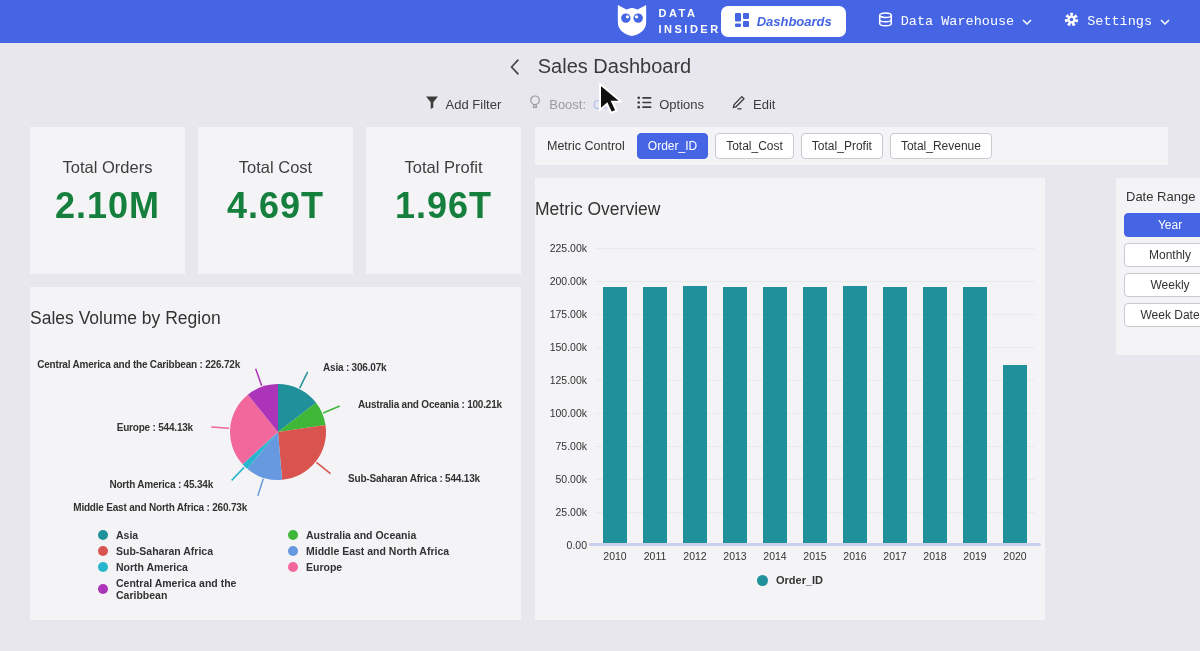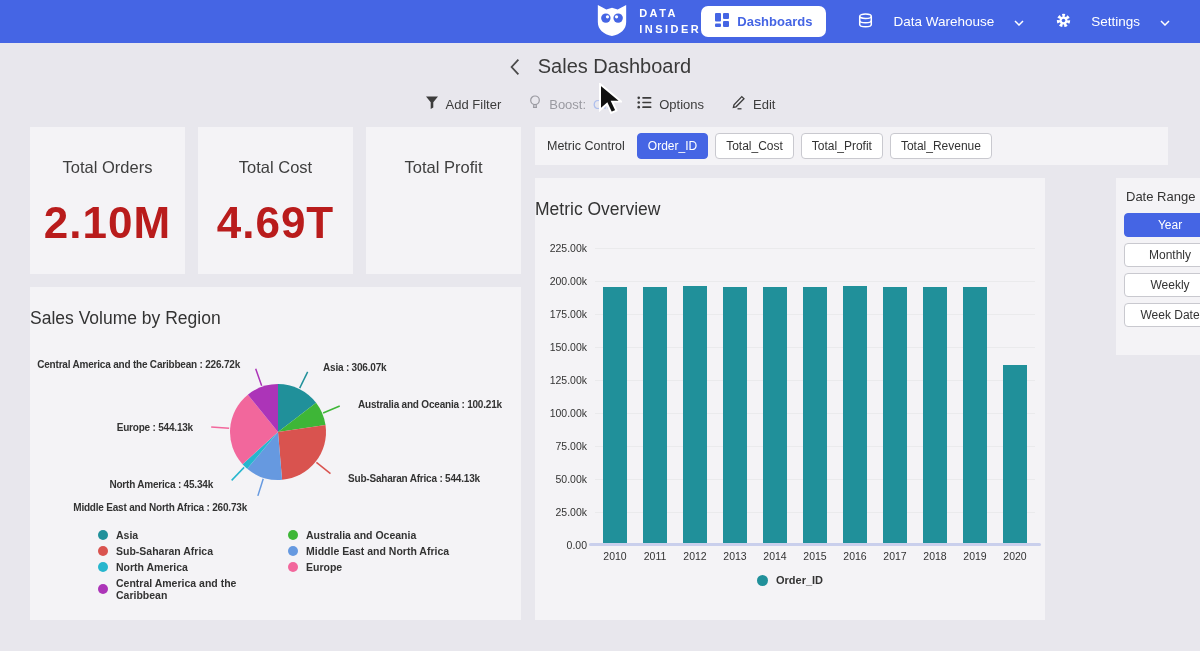--- a/index.html
+++ b/index.html
@@ -11,37 +11,37 @@
     -webkit-font-smoothing:antialiased;
   }
   
   .navbar { position:absolute; inset:0 0 auto 0; height:43px; background:#4565e4;
     display:flex; align-items:center; justify-content:flex-end; padding:0 30px; }
   .brand { display:flex; align-items:center; gap:10px; }
   .brand-text { color:#fff; font-size:11px; font-weight:bold; letter-spacing:2.5px; line-height:1.4; }
   .nav-right { display:flex; align-items:center; gap:32px; }
   .nav-pill { background:#fff; color:#4565e4; display:flex; align-items:center; gap:8px;
     padding:7px 14px; border-radius:7px; font-size:13px; font-weight:bold; border:none;
-    font-family:inherit; cursor:pointer; }
-  .nav-item { display:flex; align-items:center; gap:20px; color:#fff; font-size:13.5px; font-weight:500; cursor:pointer; }
+    font-family:inherit; cursor:pointer;font-style:italic; }
+  .nav-item { display:flex; align-items:center; gap:8px; color:#fff; font-size:13.5px; font-weight:500; cursor:pointer;font-family:Liberation Mono, monospace; }
   .gear-glyph { font-size:15px; line-height:1; }
   
   .header { position:absolute; top:55px; left:0; width:100%; height:58px;
     display:flex; align-items:center; justify-content:space-between; padding:0 32px;flex-direction:column; }
   .header-left { display:flex; align-items:center; gap:17px; }
   .page-title { font-size:20px; color:#3a3a3a; font-weight:500; }
   .header-actions { display:flex; align-items:center; gap:27px; }
   .action { display:flex; align-items:center; gap:7px; font-size:13px; color:#3c3c3c; font-weight:500; cursor:pointer; }
   .boost-label { color:#9a9aa1; }
   .boost-state { color:#aebfed; }
   
   .kpi-row { position:absolute; left:30px; top:127px; display:flex; gap:13px; }
   .kpi-card { width:155px; height:147px; background:#f4f3f6; display:flex; flex-direction:column; align-items:center; padding-top:31px; }
   .kpi-label { font-size:16.5px; color:#3e3e3e; font-weight:500; }
-  .kpi-value { font-size:44px; color:#b91c1c; font-weight:bold; margin-top:21px; letter-spacing:1px; }
+  .kpi-value { font-size:36px; color:#15803d; font-weight:bold; margin-top:8px; letter-spacing:1px; }
   
   .metric-bar { position:absolute; left:535px; top:127px; width:633px; height:38px; background:#f4f3f6;
     display:flex; align-items:center; gap:7px; padding:0 12px; }
   .metric-label { font-size:12.5px; color:#333; margin-right:5px; }
   .chip { height:26px; padding:0 10px; background:#fff; border:1px solid #c9c9cf; border-radius:4px;
     font-size:12px; color:#333; font-family:inherit; cursor:pointer; }
   .chip.selected { background:#4565e4; border-color:#4565e4; color:#fff; }
   
   .bar-card { position:absolute; left:535px; top:178px; width:510px; height:442px; background:#f4f3f6; }
   .chart-title { text-align:left; font-size:17.5px; color:#333; padding-top:21px; }
@@ -206,20 +206,21 @@
   <div class="kpi-card">
     <div class="kpi-label">Total Orders</div>
     <div class="kpi-value">2.10M</div>
   </div>
   <div class="kpi-card">
     <div class="kpi-label">Total Cost</div>
     <div class="kpi-value">4.69T</div>
   </div>
   <div class="kpi-card">
     <div class="kpi-label">Total Profit</div>
+    <div class="kpi-value">1.96T</div>
   </div>
 </div>
 
 <div class="metric-bar">
   <span class="metric-label">Metric Control</span>
   <span id="metric-chips" style="display:flex; gap:7px;">
       <button class="chip selected">Order_ID</button>
       <button class="chip">Total_Cost</button>
       <button class="chip">Total_Profit</button>
       <button class="chip">Total_Revenue</button>

